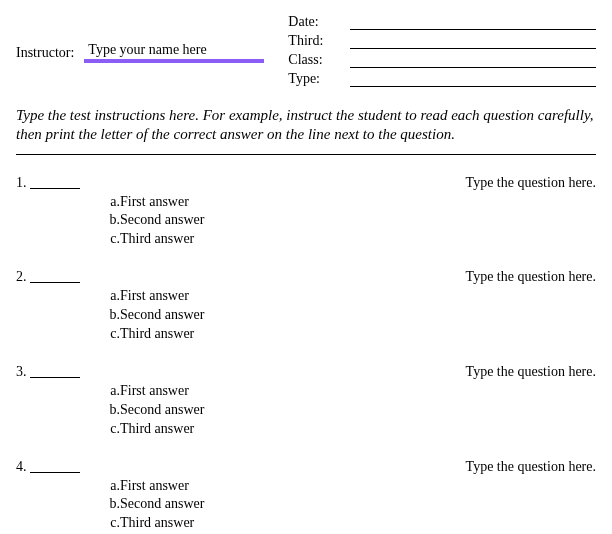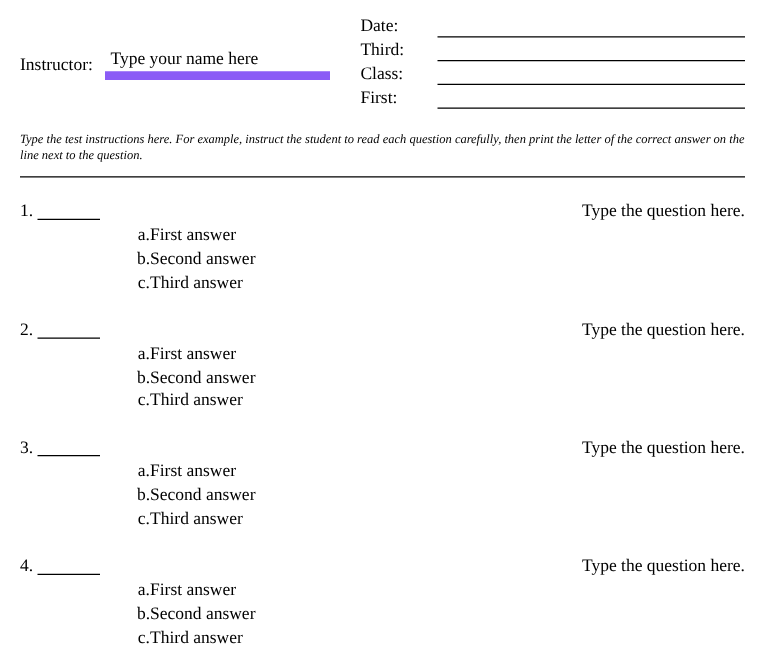--- a/index.html
+++ b/index.html
@@ -19,21 +19,21 @@
     .instructor-block {
       display: flex;
       align-items: center;
       flex: 0 0 auto;
     }
     .instructor-label {
       padding-right: 10px;
       padding-top: 1px;
     }
     .instructor-value {
-      border-bottom: 7px solid #8b5cf6;
+      border-bottom: 4px solid #8b5cf6;
       min-width: 180px;
       padding: 0 4px 1px 4px;
     }
     .meta-block {
       flex: 1;
     }
     .meta-row {
       display: flex;
       align-items: flex-end;
       margin-bottom: 3px;
@@ -45,21 +45,21 @@
       flex: 1;
       border-bottom: 1px solid #000;
       height: 14px;
       margin-left: 6px;
     }
     .instructions {
       font-style: italic;
       margin-top: 16px;
       margin-bottom: 10px;
       line-height: 1.25;
-      font-size: 10px;
+      font-size: 15px;
     }
     .divider {
       border: none;
       border-top: 1px solid #000;
       margin-bottom: 20px;
     }
     .question-block {
       display: flex;
       margin-bottom: 20px;
     }
@@ -103,21 +103,21 @@
     </div>
     <div class="meta-row">
       <span class="meta-label">Third:</span>
       <span class="meta-line"></span>
     </div>
     <div class="meta-row">
       <span class="meta-label">Class:</span>
       <span class="meta-line"></span>
     </div>
     <div class="meta-row">
-      <span class="meta-label">First:</span>
+      <span class="meta-label">Type:</span>
       <span class="meta-line"></span>
     </div>
   </div>
 </div>
 
 <p class="instructions">Type the test instructions here.  For example, instruct the student to read each question carefully, then print the letter of the correct answer on the line next to the question.</p>
 
 <hr class="divider">
 
 <div id="questions-container">

